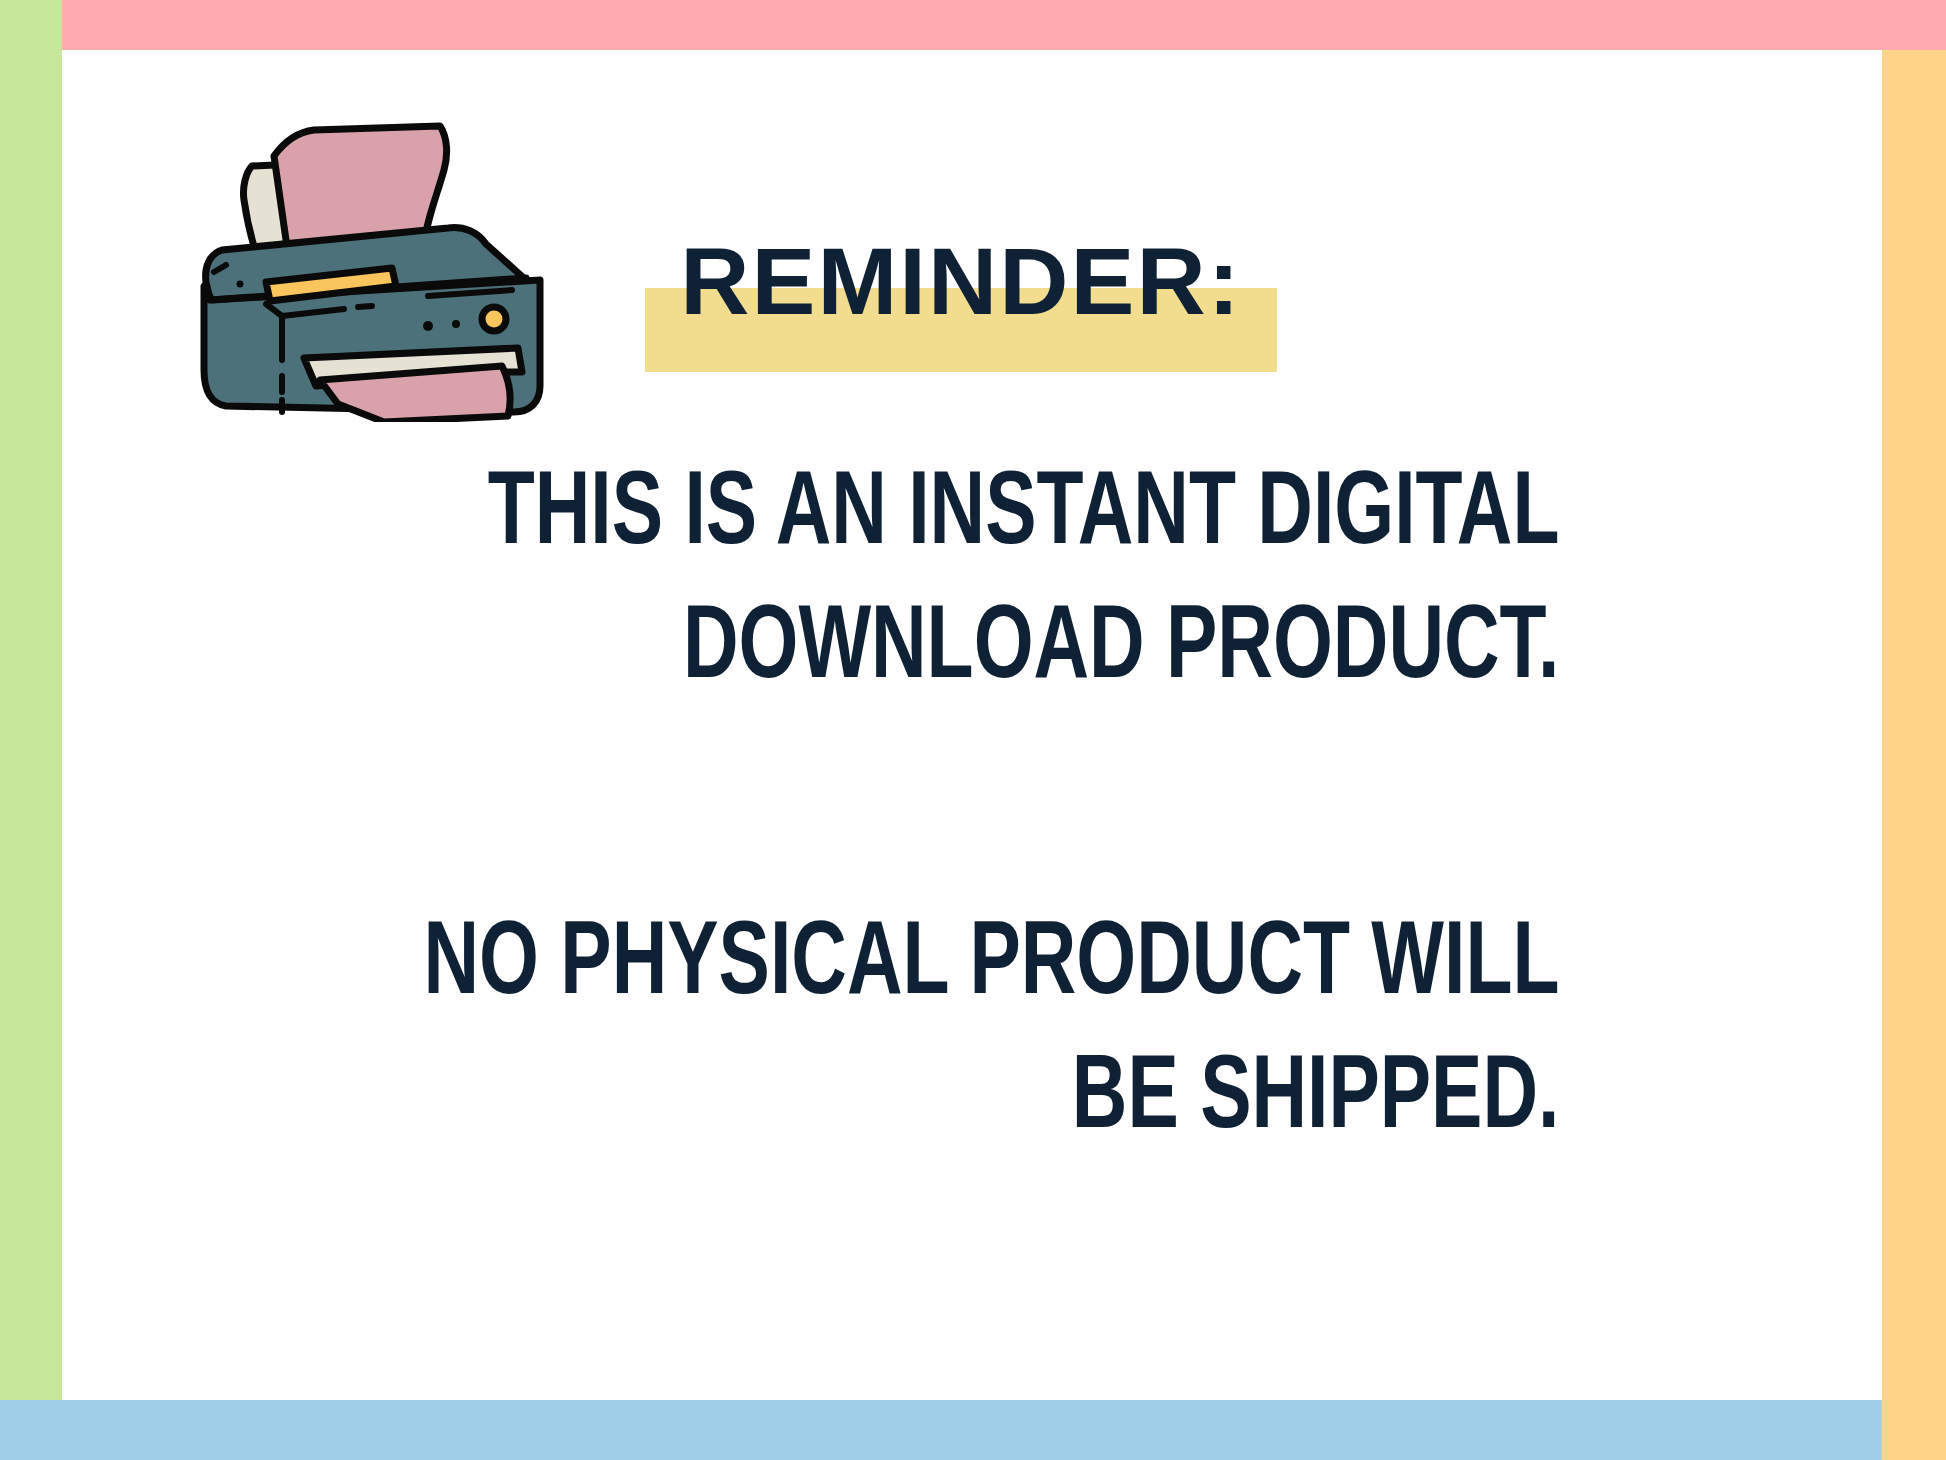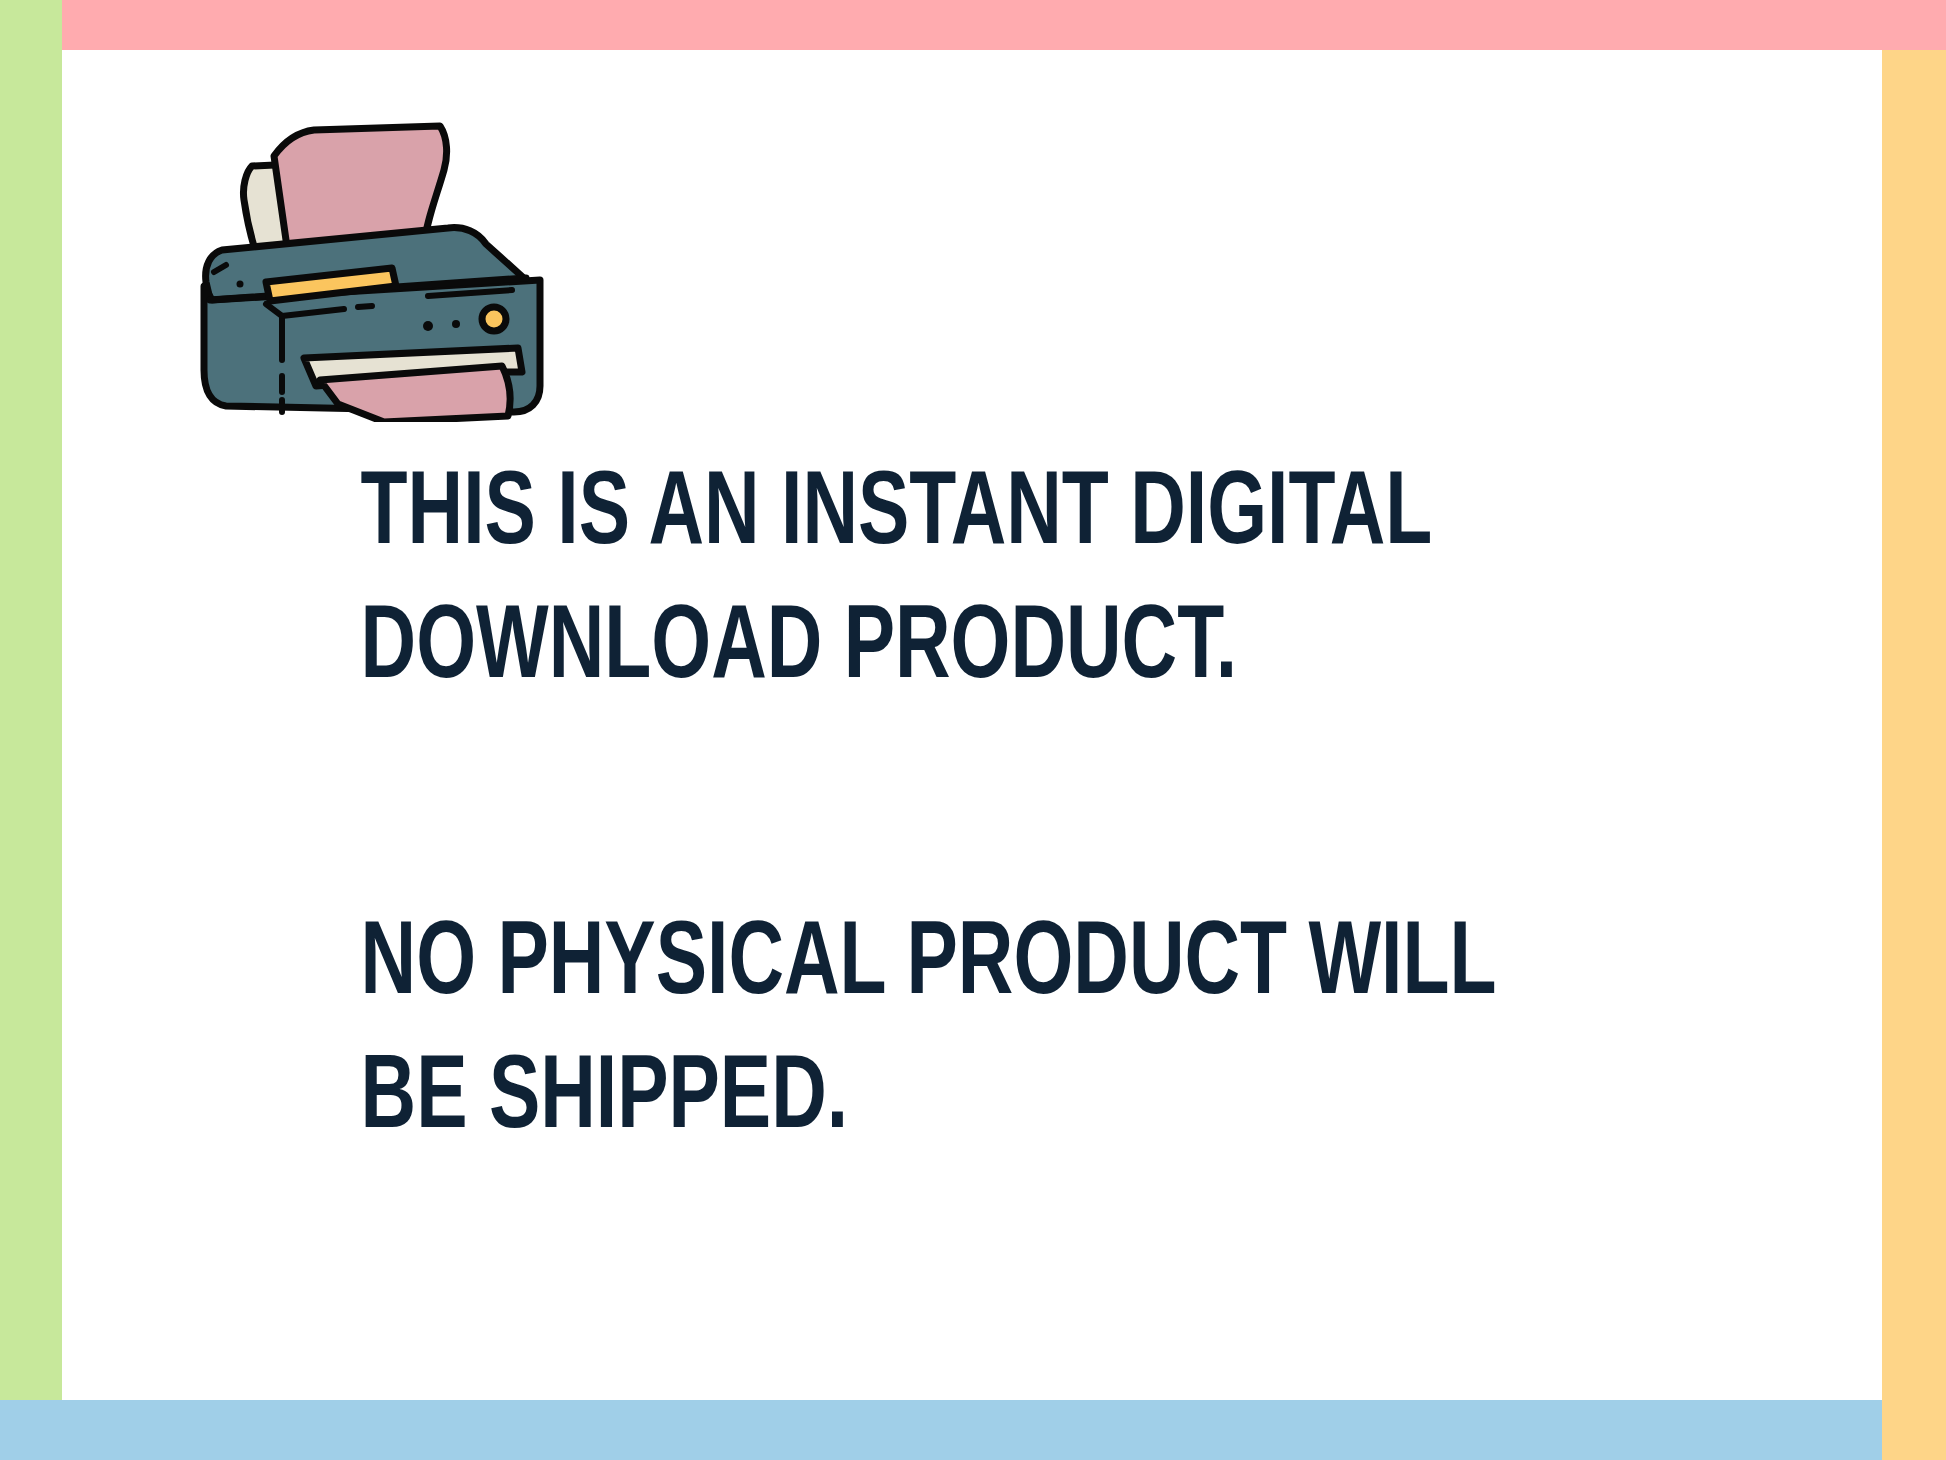--- a/index.html
+++ b/index.html
@@ -41,21 +41,21 @@
     letter-spacing:2px;
     color:#0f2235;
     transform:scaleX(1.02);
     transform-origin:center top;
     white-space:nowrap;
   }
 
   
   #body-copy{
     position:absolute;left:150px;top:440px;width:1620px;
-    text-align:left;
+    text-align:right;
     color:#0f2235;
   }
   .body-line{
     font-family:"Liberation Sans", sans-serif;
     font-weight:700;
     font-size:104px;
     line-height:134px;
     letter-spacing:0px;
     transform:scaleX(0.74);
     transform-origin:center center;
@@ -109,20 +109,24 @@
         <circle cx="298" cy="215" r="12" fill="#fbc55e" stroke="#0a0a0a" stroke-width="7"></circle>
 
         <path d="M108 254 L322 244 L326 268 L300 268 L120 282 Z" fill="#e6e2d3"></path>
 
         <path d="M124 276 L306 262 C314 278 316 296 312 312 L188 318 L142 300 Z" fill="#d9a2aa"></path>
 
       </g>
     </svg>
   </div>
 
+  <div id="reminder-wrap">
+    <div id="reminder-highlight"></div>
+    <div id="reminder-text">REMINDER:</div>
+  </div>
 
   <div id="body-copy">
     <div class="body-line">THIS IS AN INSTANT DIGITAL</div>
     <div class="body-line">DOWNLOAD PRODUCT.</div>
     <div class="spacer"></div>
     <div class="body-line">NO PHYSICAL PRODUCT WILL</div>
     <div class="body-line">BE SHIPPED.</div>
   </div>
 
 </div>

